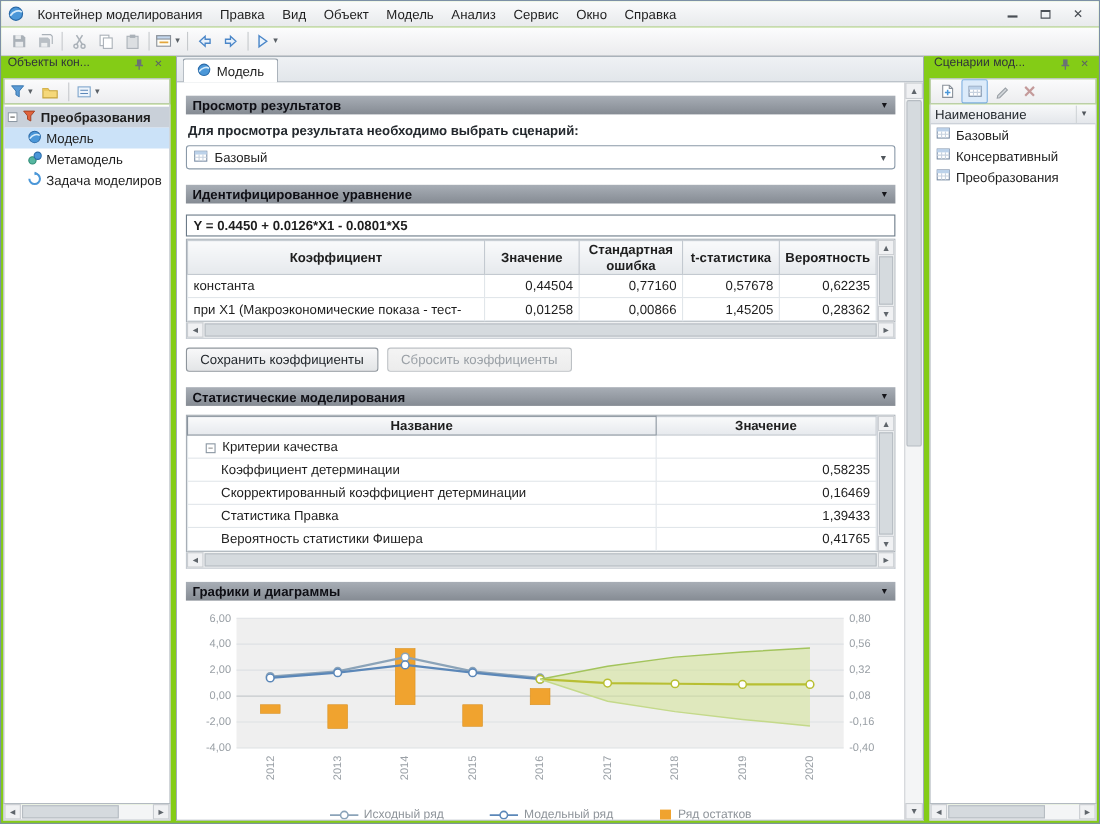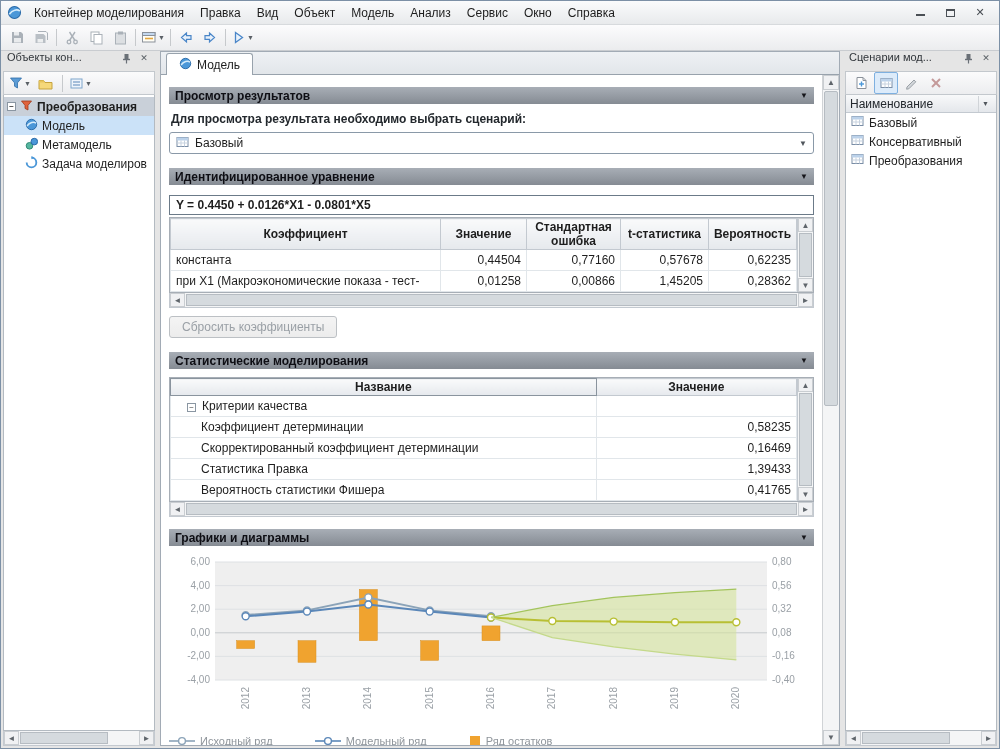--- a/index.html
+++ b/index.html
@@ -1,17 +1,17 @@
 <!DOCTYPE html>
 <html><head>
 <meta charset="utf-8">
 <style>
   *{margin:0;padding:0;box-sizing:border-box;}
   html,body{width:1000px;height:749px;overflow:hidden;font-family:"Liberation Sans",sans-serif;font-size:12px;color:#1e1e1e;background:#fff;}
-  .window{width:1000px;height:749px;border:1px solid #7c90a6;background:#e5e5e5;display:flex;flex-direction:column;}
+  .window{width:1000px;height:749px;border:1px solid #7c90a6;background:#84cc16;display:flex;flex-direction:column;}
 
   
   .titlebar{height:24px;display:flex;align-items:center;background:linear-gradient(#fafbfc,#e8eaec);border-bottom:1px solid #d7dadd;padding:0 4px;flex:0 0 auto;}
   .app-icon{margin:0 4px 0 2px;display:flex;}
   .menu-item{padding:2px 8px;white-space:nowrap;cursor:default;}
   .win-controls{margin-left:auto;display:flex;gap:4px;align-items:center;padding-right:2px;}
   .win-btn{width:26px;height:18px;display:flex;align-items:center;justify-content:center;color:#4a4f55;font-size:11px;}
   .g-min{width:9px;border-bottom:2px solid #4a4f55;height:7px;}
   .g-max{width:9px;height:8px;border:1px solid #4a4f55;border-top-width:2px;}
 
@@ -83,21 +83,21 @@
   .hscroll .sb-btn{width:15px;height:100%;}
   .hscroll .hthumb{flex:1;margin:1px;background:#d5dade;border:1px solid #b6bcc2;}
   .hscroll .hspace{width:30px;}
 
   .btn-row{margin-top:8px;display:flex;gap:8px;}
   .btn{height:22px;padding:0 12px;border:1px solid #8e959c;border-radius:3px;background:linear-gradient(#f8f8f9,#e3e5e7);font-size:12px;color:#23282d;}
   .btn.disabled{color:#9aa0a6;border-color:#bcc0c4;background:linear-gradient(#f4f4f4,#ececec);}
 
   
   .chart-wrap{margin-top:8px;}
-  .legend-row{display:flex;justify-content:flex-start;gap:42px;margin-top:3px;color:#8f959b;font-size:11px;align-items:center;height:17px;}
+  .legend-row{display:flex;justify-content:center;gap:42px;margin-top:3px;color:#8f959b;font-size:11px;align-items:center;height:17px;}
   .legend-item{display:flex;align-items:center;gap:5px;white-space:nowrap;}
 </style>
 </head>
 <body>
 
 <div class="window">
 
   <div class="titlebar">
     <span class="app-icon">
       <svg width="15" height="15" viewBox="0 0 14 14">
@@ -354,20 +354,21 @@
               <span class="mthumb"></span>
               <span class="sb-btn">▼</span>
             </div>
           </div>
           <div class="hscroll">
             <span class="sb-btn">◄</span>
             <span class="hthumb"></span>
             <span class="sb-btn">►</span>
           </div>
           <div class="btn-row">
+            <button class="btn">Сохранить коэффициенты</button>
             <button class="btn disabled">Сбросить коэффициенты</button>
           </div>
 
           <div class="sec-header mt14">
             <span>Статистические моделирования</span>
             <span class="arrow">▼</span>
           </div>
           <div class="grid" style="margin-top:8px;">
             <div class="grid-main">
               <table>

